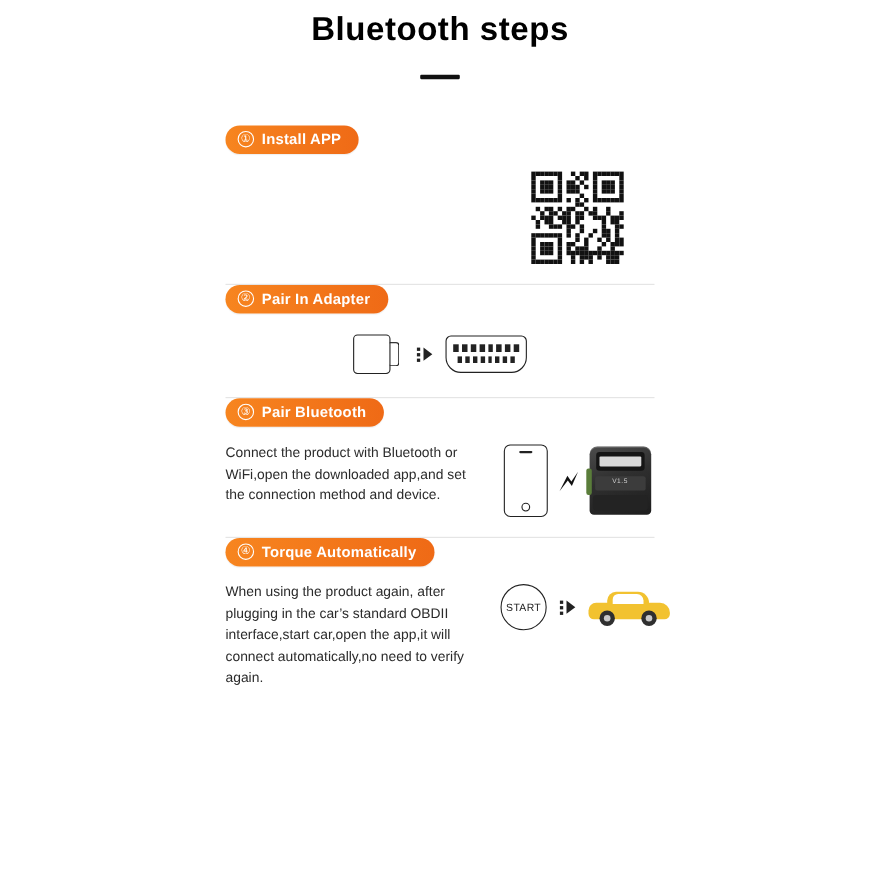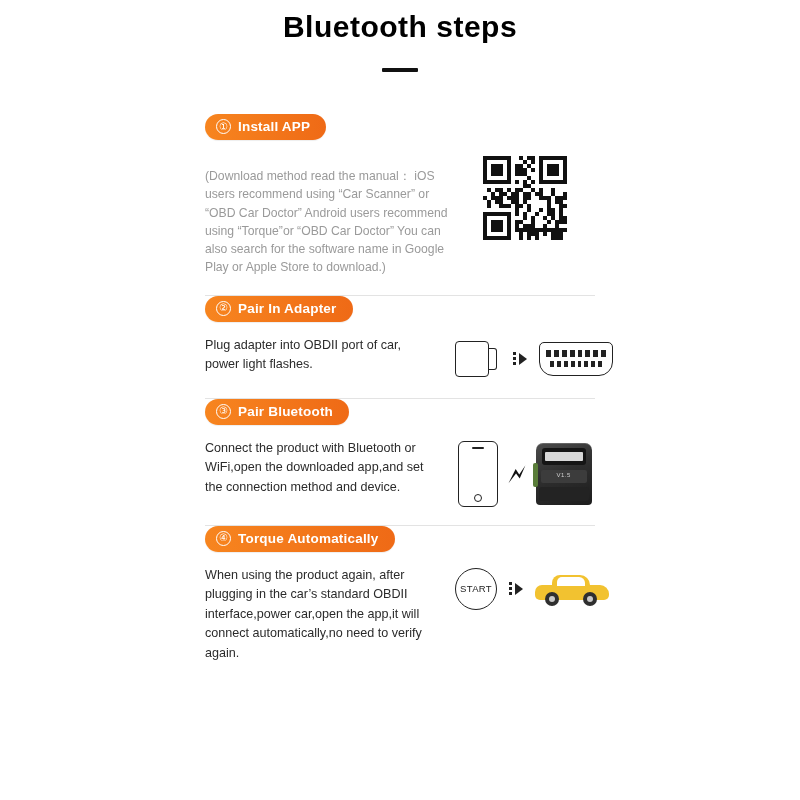--- a/index.html
+++ b/index.html
@@ -246,21 +246,20 @@
 
   <div class="steps">
 
     <div class="step">
       <div class="badge">
         <span class="num">①</span>
         <span>Install APP</span>
       </div>
       <div class="step-body">
         <div class="step-text">
-          <div class="note">(Download method read the manual： iOS users recommend using “Car Scanner” or “OBD Car Doctor” Android users recommend using “Torque”or “OBD Car Doctor” You can also search for the software name in Google Play or Apple Store to download.)</div>
         </div>
         <div class="step-art">
           <div class="qr" id="qr">
               <i></i>
               <i></i>
               <i></i>
               <i></i>
               <i></i>
               <i></i>
               <i></i>
@@ -704,24 +703,20 @@
     </div>
 
     <div class="divider"></div>
 
     <div class="step">
       <div class="badge">
         <span class="num">②</span>
         <span>Pair In Adapter</span>
       </div>
       <div class="step-body">
-        <div class="step-text">
-          <div class="desc">Plug adapter into OBDII port of car,
-power light flashes.</div>
-        </div>
         <div class="step-art">
           <div class="adapter">
             <div class="body"></div>
             <div class="plug"></div>
           </div>
           <div class="arrow" style="margin:0 12px;">
             <div class="dots">
                 <span></span>
                 <span></span>
                 <span></span>
@@ -790,21 +785,21 @@
 
     <div class="step">
       <div class="badge">
         <span class="num">④</span>
         <span>Torque Automatically</span>
       </div>
       <div class="step-body">
         <div class="step-text">
           <div class="desc">When using the product again, after
 plugging in the car’s  standard OBDII
-interface,power  car,open the app,it will
+interface,start  car,open the app,it will
 connect automatically,no need to verify
 again.</div>
         </div>
         <div class="step-art">
           <div class="startbtn">START</div>
           <div class="arrow" style="margin:0 12px;">
             <div class="dots">
                 <span></span>
                 <span></span>
                 <span></span>

